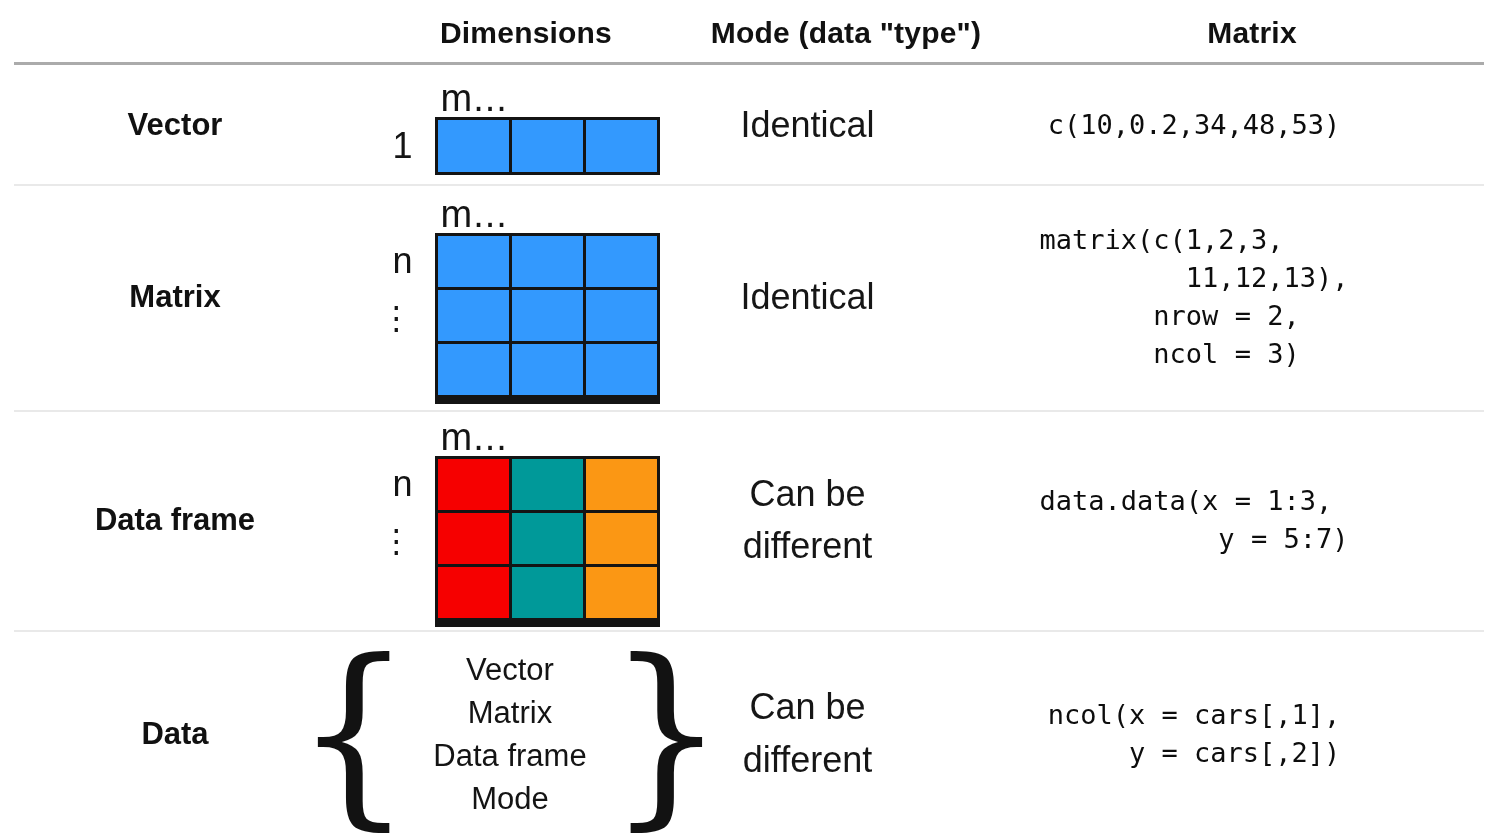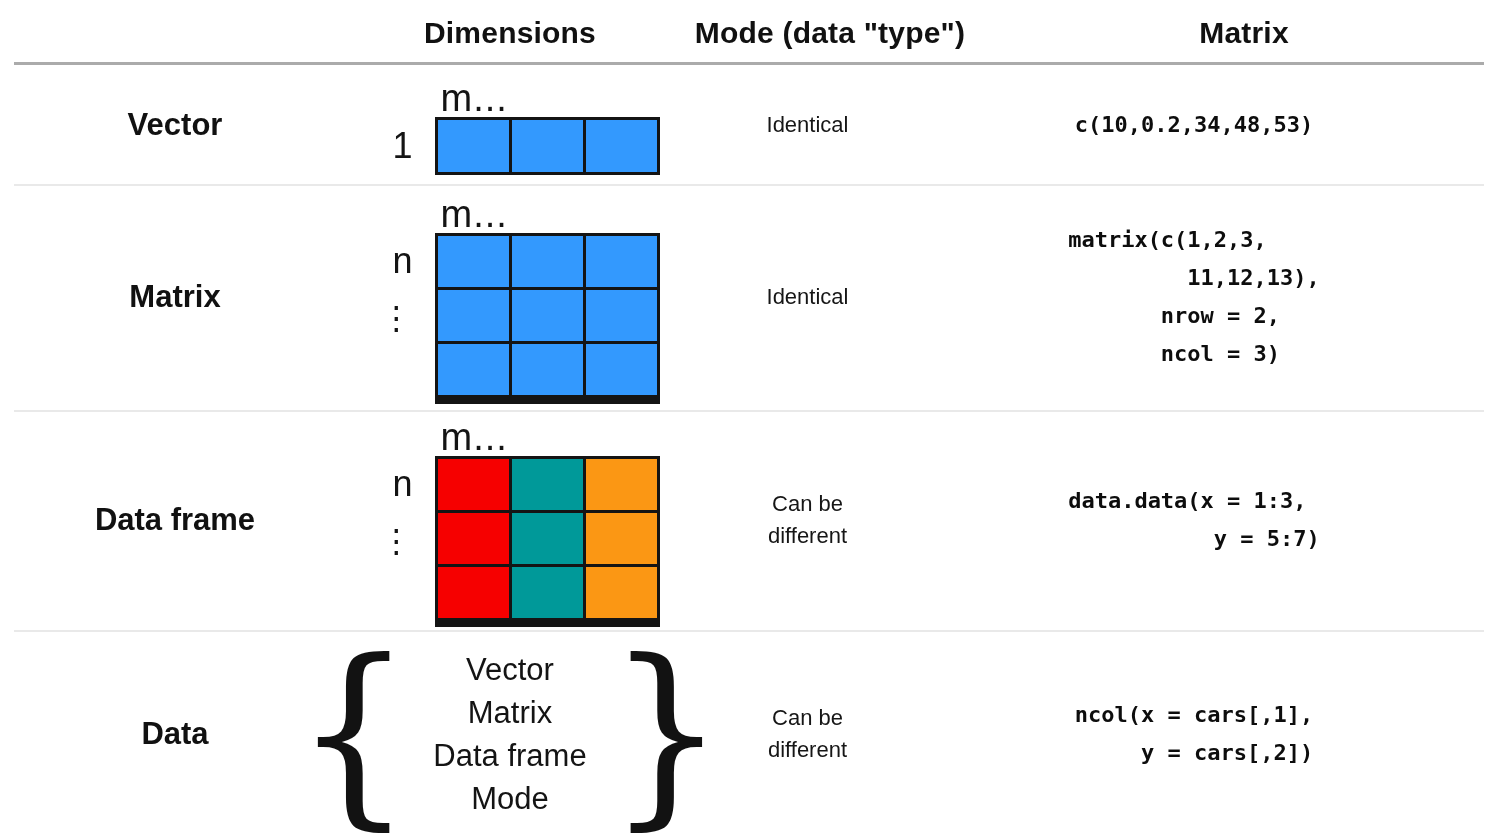--- a/index.html
+++ b/index.html
@@ -10,39 +10,39 @@
     --grid-line:#141414;
     --header-rule:#ABABAB;
     --row-rule:#E9E9E9;
   }
   html,body{margin:0;padding:0;background:#fff;}
   .page{
     width:1498px;height:837px;background:#ffffff;position:relative;overflow:hidden;
     font-family:"Liberation Sans","DejaVu Sans",sans-serif;color:#111;
   }
   .row{display:flex;position:relative;}
-  .row-header{height:66px;}
+  .row-header{height:66px;padding-left:16px;}
   .row-header::after{content:"";position:absolute;left:14px;right:14px;bottom:1px;height:3px;background:var(--header-rule);}
   .r-vector{height:118px;}
   .r-matrix{height:226px;}
   .r-df{height:220px;}
   .r-list{height:207px;}
   .r-matrix::before,.r-df::before,.r-list::before{
     content:"";position:absolute;left:14px;right:14px;top:0;height:2px;background:var(--row-rule);
   }
   .cell{display:flex;align-items:center;justify-content:center;box-sizing:border-box;}
   .c-label{width:350px;}
   .c-dims{width:320px;}
   .c-mode{width:320px;padding-right:45px;}
   .c-example{flex:1;padding-right:100px;}
   .row-header .cell{padding:0;}
   .head{font-weight:bold;font-size:30px;letter-spacing:.2px;}
   .rowlabel{font-weight:bold;font-size:31px;}
-  .mode{font-size:22px;line-height:1.45;white-space:pre-line;text-align:center;color:#161616;}
-  .code{font-family:"DejaVu Sans Mono","Liberation Mono",monospace;font-size:22px;line-height:38px;margin:0;color:#0d0d0d;font-weight:bold;}
+  .mode{font-size:36px;line-height:1.45;white-space:pre-line;text-align:center;color:#161616;}
+  .code{font-family:"DejaVu Sans Mono","Liberation Mono",monospace;font-size:27px;line-height:38px;margin:0;color:#0d0d0d;}
   
   .fig{display:flex;flex-direction:column;}
   .fig-top{margin-left:80px;font-size:38px;line-height:1;height:42px;display:flex;align-items:flex-end;letter-spacing:1px;color:#141414;}
   .fig-body{display:flex;}
   .fig-left{width:74px;box-sizing:border-box;padding-right:22px;display:grid;justify-items:end;align-items:center;font-size:36px;color:#141414;}
   .fig-left.v1{grid-template-rows:58px;}
   .fig-left.v3{grid-template-rows:57px 57px 57px;}
   .vdots{font-size:32px;line-height:1;}
   .cellgrid{display:grid;gap:3px;border:3px solid var(--grid-line);background:var(--grid-line);}
   .cellgrid.one-row{grid-template-columns:repeat(3,71px);grid-auto-rows:52px;}

